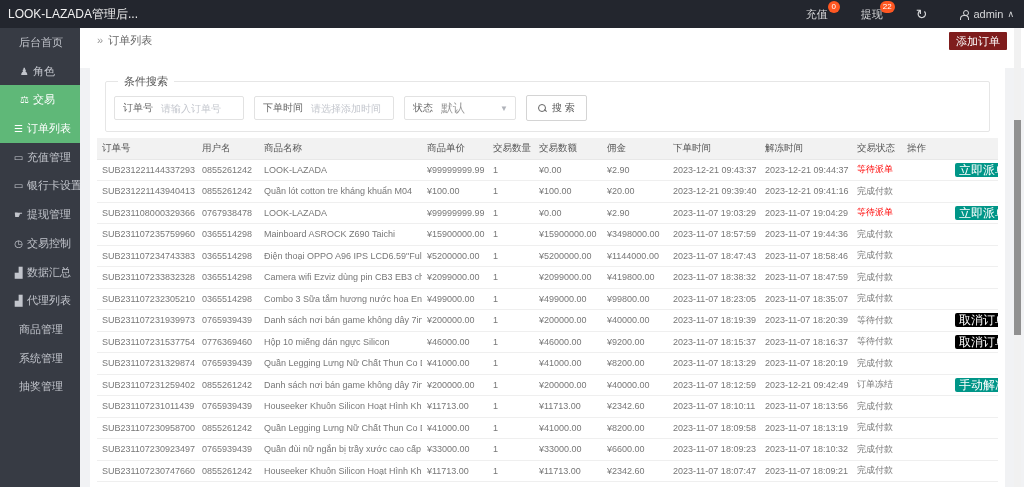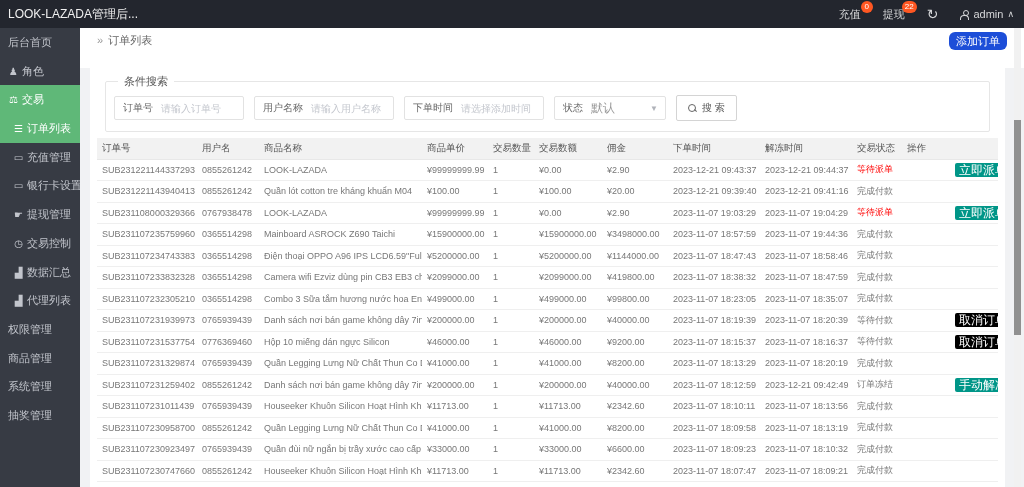--- a/index.html
+++ b/index.html
@@ -2,42 +2,42 @@
 <html><head>
 <meta charset="utf-8">
 <style>
   * { margin:0; padding:0; box-sizing:border-box; }
   html,body { width:1024px; height:487px; overflow:hidden; }
   body { font-family:"Liberation Sans","DejaVu Sans",sans-serif; background:#f1f2f4; position:relative; font-size:11px; color:#666; }
 
   
   .topbar { position:absolute; top:0; left:0; width:1024px; height:28px; background:#23262e; z-index:30; }
   .logo { position:absolute; left:8px; top:0; line-height:28px; font-size:12px; color:#f0f0f0; white-space:nowrap; }
-  .topbar-right { position:absolute; right:10px; top:0; height:28px; display:flex; align-items:center; gap:22px; color:#d6d7d9; font-size:11px; }
+  .topbar-right { position:absolute; right:10px; top:0; height:28px; display:flex; align-items:center; gap:33px; color:#d6d7d9; font-size:11px; }
   .tb-item { position:relative; cursor:pointer; line-height:28px; }
   .tb-badge { position:absolute; top:1px; right:-12px; min-width:12px; height:12px; line-height:12px; padding:0 3px; background:#ff5722; color:#fff; font-size:8px; border-radius:7px; text-align:center; }
   .tb-refresh { font-size:14px; cursor:pointer; }
   .tb-user { display:flex; align-items:center; gap:4px; cursor:pointer; }
   .p-icon { display:inline-block; width:9px; height:9px; position:relative; }
   .p-icon::before { content:""; position:absolute; left:2.5px; top:0; width:4px; height:4px; border:1px solid #d6d7d9; border-radius:50%; }
   .p-icon::after { content:""; position:absolute; left:0; bottom:-1px; width:7px; height:4px; border:1px solid #d6d7d9; border-bottom:none; border-radius:4px 4px 0 0; }
   .chev-up { font-size:9px; }
 
   
   .sidebar { position:absolute; top:28px; left:0; width:80px; bottom:0; background:#373b44; z-index:20; }
-  .side-item { height:28.7px; line-height:28.7px; padding-left:8px; color:#c2c5cc; font-size:11px; white-space:nowrap; overflow:hidden; cursor:pointer; }
+  .side-item { height:28.7px; line-height:28.7px; padding-left:19px; color:#c2c5cc; font-size:11px; white-space:nowrap; overflow:hidden; cursor:pointer; }
   .side-item.child { padding-left:13px; }
   .side-item.active { background:#5fb878; color:#fff; }
   .s-icon { display:inline-block; margin-right:3px; font-size:10px; width:11px; text-align:center; }
 
   
   .main { position:absolute; left:80px; top:28px; right:0; bottom:0; background:#f1f2f4; overflow:hidden; }
   .crumb-bar { height:40px; background:#fff; line-height:24px; padding-left:17px; color:#666; font-size:11px; }
   .crumb-arrow { color:#999; margin-right:5px; }
-  .add-order-btn { position:absolute; top:4px; right:17px; background:#1d4ed8; color:#fff; font-size:11px; padding:2px 7px; border-radius:6px; border:none; cursor:pointer; line-height:14px; }
+  .add-order-btn { position:absolute; top:4px; right:17px; background:#7f1d1d; color:#fff; font-size:11px; padding:2px 7px; border-radius:1px; border:none; cursor:pointer; line-height:14px; }
 
   .card { position:absolute; left:10px; right:19px; top:32px; bottom:-8px; background:#fff; }
 
   fieldset.search-set { margin:14px 15px 6px 15px; border:1px solid #e6e6e6; border-radius:2px; padding:6px 10px 10px 8px; }
   fieldset.search-set legend { font-size:11px; color:#555; padding:0 6px; margin-left:4px; }
   .search-row { display:flex; align-items:center; }
   .fgroup { display:inline-flex; align-items:center; border:1px solid #e2e2e2; height:24px; border-radius:2px; margin-right:10px; background:#fff; }
   .flabel { padding:0 8px; color:#666; font-size:10px; white-space:nowrap; }
   .fgroup input { border:none; outline:none; font-size:10px; color:#333; width:82px; padding-right:6px; font-family:inherit; }
   .fgroup input::placeholder { color:#c4c7ce; }
@@ -88,43 +88,38 @@
     <div class="side-item"><span>后台首页</span></div>
     <div class="side-item"><span class="s-icon">♟</span><span>角色</span></div>
     <div class="side-item active"><span class="s-icon">⚖</span><span>交易</span></div>
     <div class="side-item active child"><span class="s-icon">☰</span><span>订单列表</span></div>
     <div class="side-item child"><span class="s-icon">▭</span><span>充值管理</span></div>
     <div class="side-item child"><span class="s-icon">▭</span><span>银行卡设置</span></div>
     <div class="side-item child"><span class="s-icon">☛</span><span>提现管理</span></div>
     <div class="side-item child"><span class="s-icon">◷</span><span>交易控制</span></div>
     <div class="side-item child"><span class="s-icon">▟</span><span>数据汇总</span></div>
     <div class="side-item child"><span class="s-icon">▟</span><span>代理列表</span></div>
-    <div class="side-item"><span>权限管理</span></div>
     <div class="side-item"><span>商品管理</span></div>
     <div class="side-item"><span>系统管理</span></div>
     <div class="side-item"><span>抽奖管理</span></div>
   </div>
 
 <div class="main">
   <div class="crumb-bar">
     <span class="crumb-arrow">»</span><span>订单列表</span>
     <button class="add-order-btn">添加订单</button>
   </div>
 
   <div class="card">
     <fieldset class="search-set">
       <legend>条件搜索</legend>
       <div class="search-row">
         <div class="fgroup">
           <span class="flabel">订单号</span>
           <input type="text" placeholder="请输入订单号" style="">
-        </div>
-        <div class="fgroup">
-          <span class="flabel">用户名称</span>
-          <input type="text" placeholder="请输入用户名称" style="">
         </div>
         <div class="fgroup">
           <span class="flabel">下单时间</span>
           <input type="text" placeholder="请选择添加时间" style="">
         </div>
         <div class="fgroup">
           <span class="flabel">状态</span>
           <span class="sel-value">默认</span>
           <span class="sel-caret">▼</span>
         </div>

